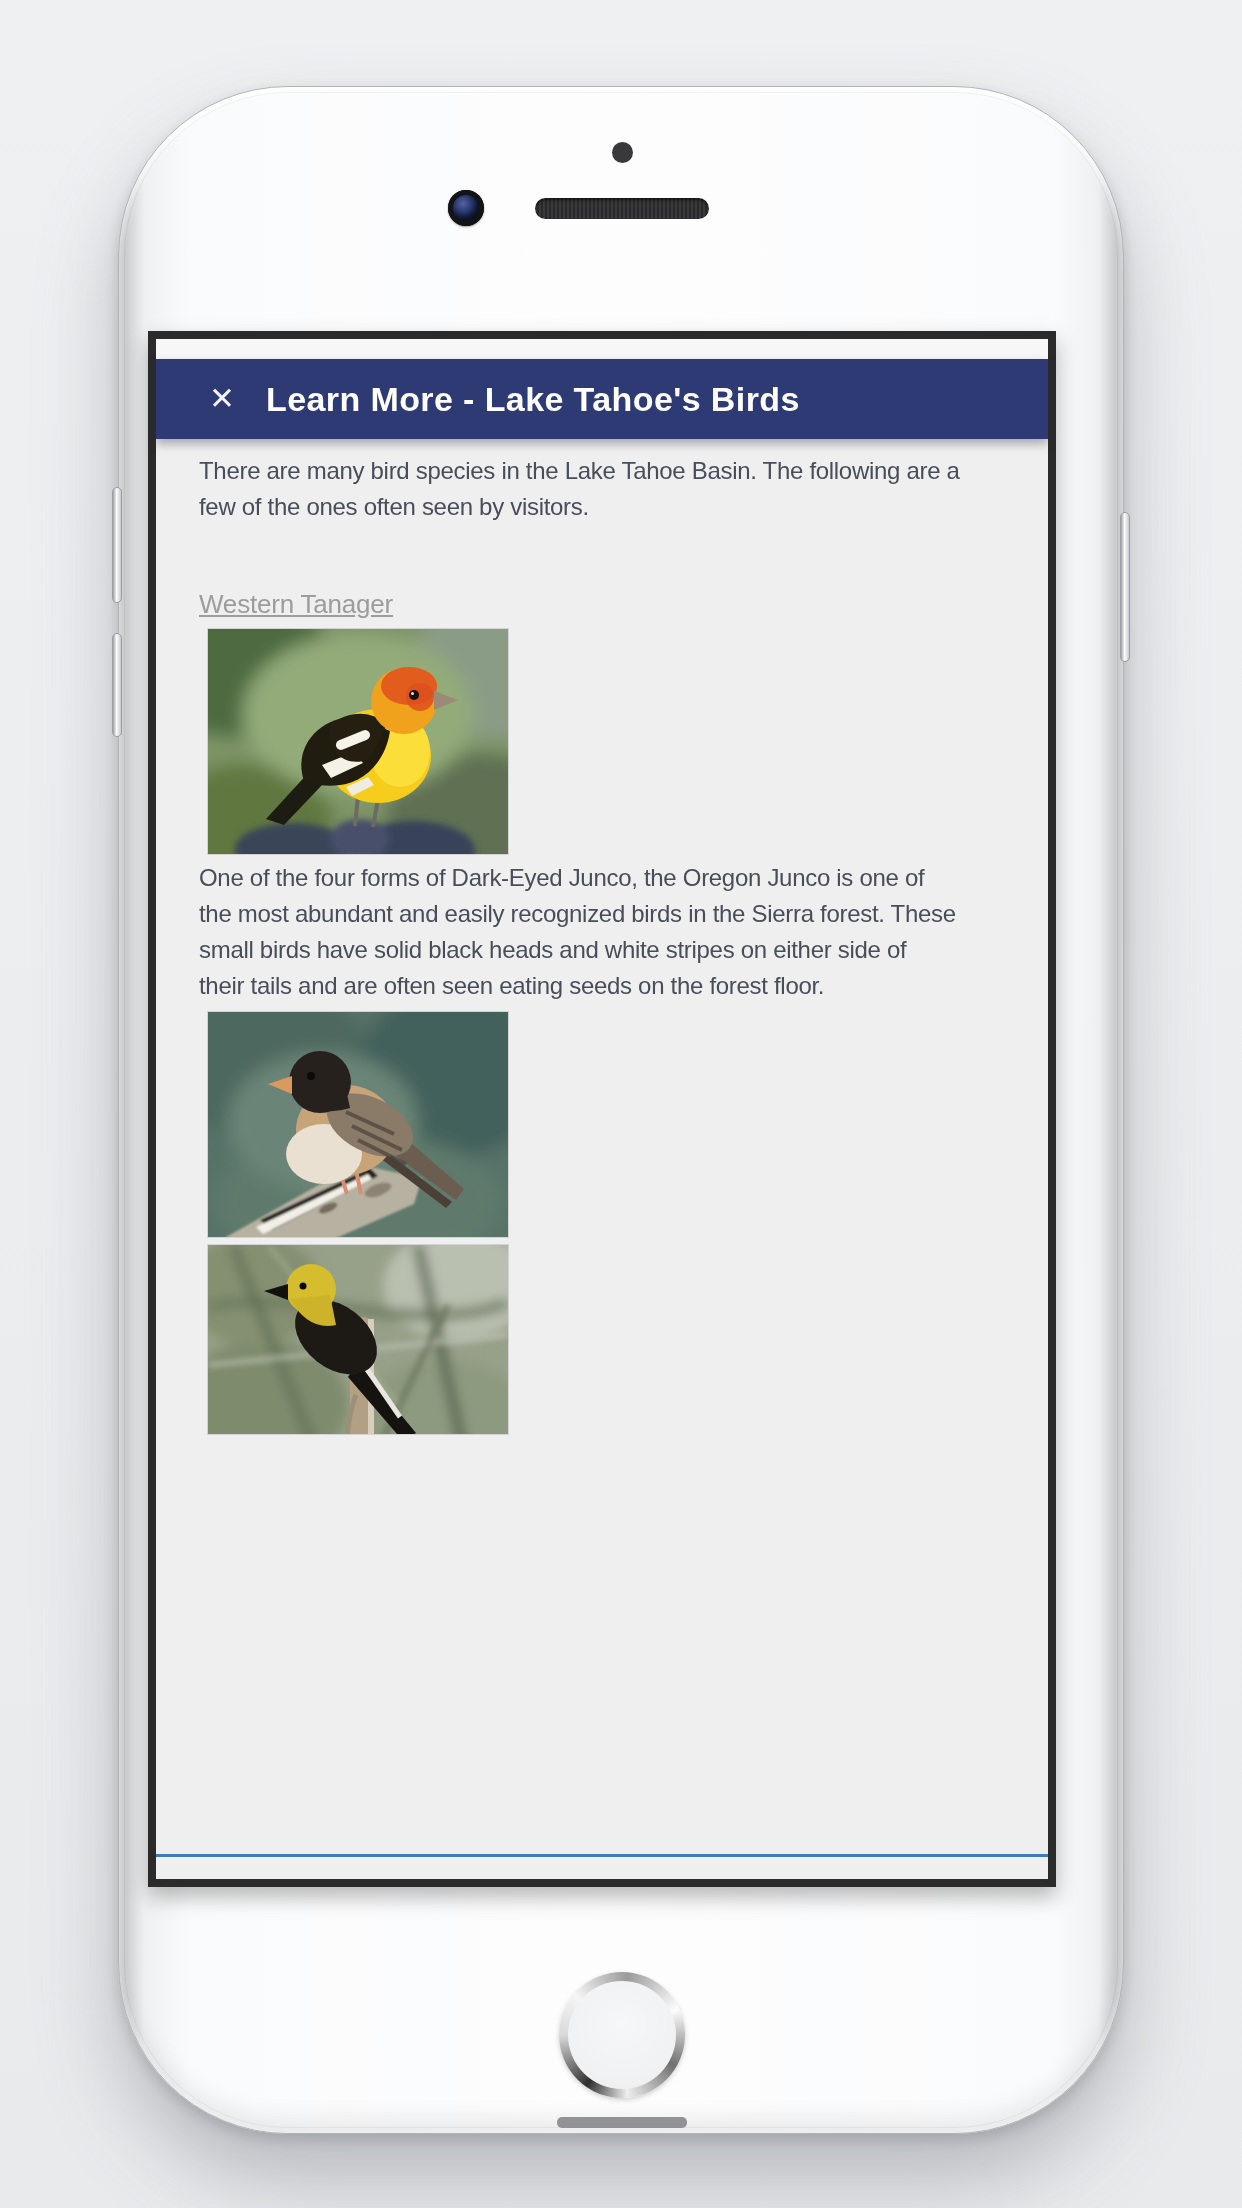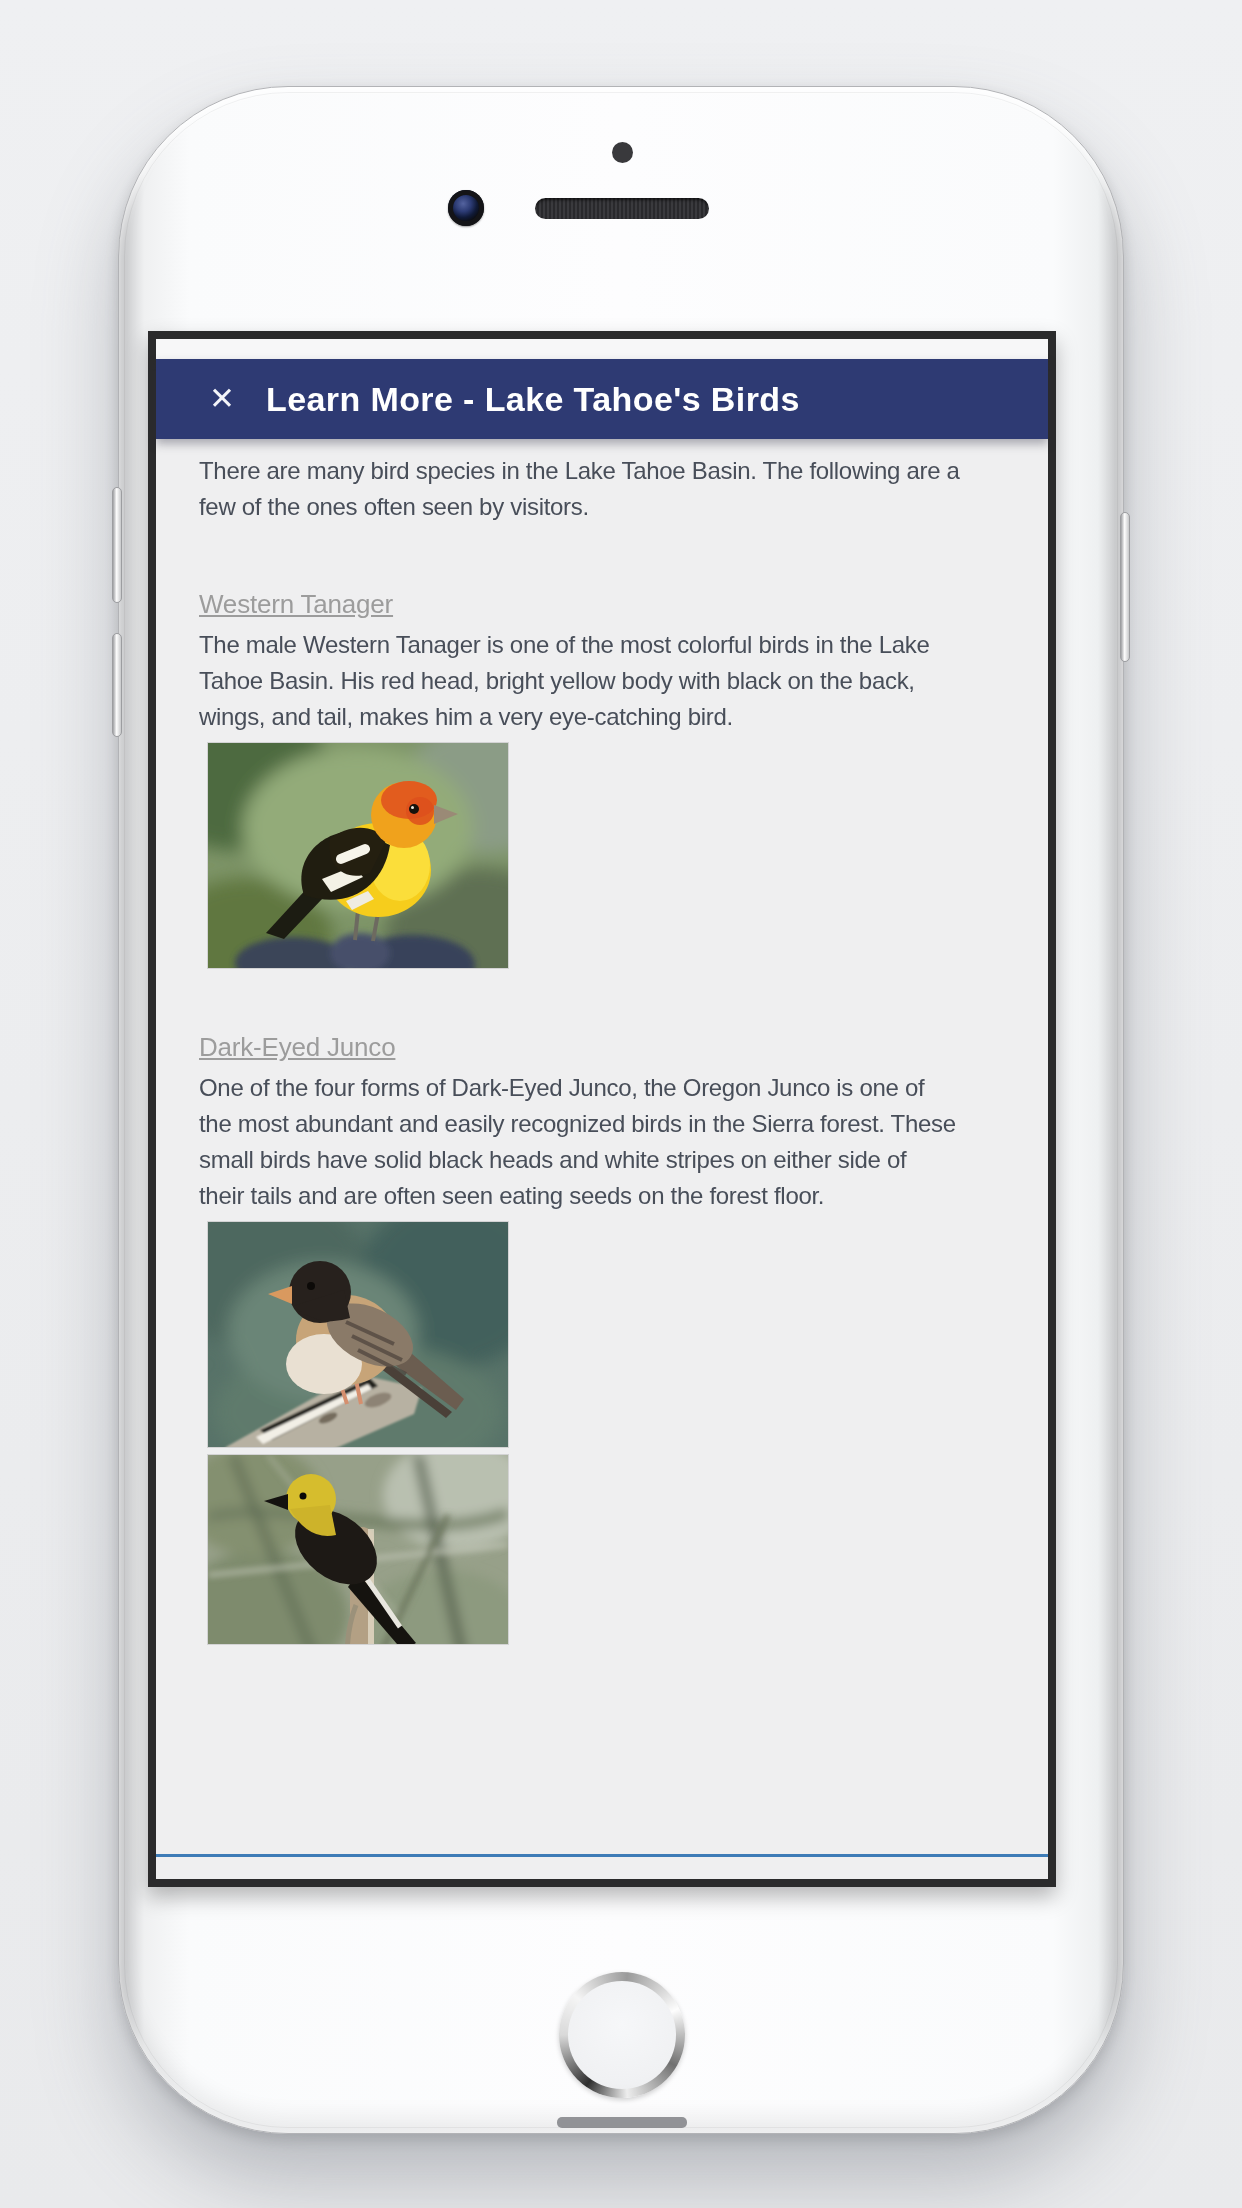--- a/index.html
+++ b/index.html
@@ -125,23 +125,20 @@
     <div class="app-header">
       <span class="close-x">✕</span>
       <span class="app-title">Learn More - Lake Tahoe's Birds</span>
     </div>
 
     <div class="app-content">
       <p class="intro">There are many bird species in the Lake Tahoe Basin. The following are a
 few of the ones often seen by visitors.</p>
 
       <h3 class="sh">Western Tanager</h3>
-      <p class="sb">The male Western Tanager is one of the most colorful birds in the Lake
-Tahoe Basin. His red head, bright yellow body with black on the back,
-wings, and tail, makes him a very eye-catching bird.</p>
       <svg class="bird-photo" width="300" height="225" viewBox="0 0 300 225">
         <defs>
           <filter id="b8" x="-40%" y="-40%" width="180%" height="180%">
               <feGaussianBlur stdDeviation="9"></feGaussianBlur>
             </filter>
           <filter id="b3" x="-40%" y="-40%" width="180%" height="180%">
               <feGaussianBlur stdDeviation="3"></feGaussianBlur>
             </filter>
         </defs>
         <rect width="300" height="225" fill="#7d9467"></rect>
@@ -167,21 +164,20 @@
         <path d="M122,96 C142,80 166,82 179,96 L162,130 C136,140 118,122 122,96 Z" fill="#241f10"></path>
         <rect x="127" y="106" width="36" height="10" rx="5" fill="#f6f4ea" transform="rotate(-22 145 111)"></rect>
         <circle cx="196" cy="72" r="33" fill="#f0a21c"></circle>
         <ellipse cx="201" cy="57" rx="28" ry="19" fill="#e25c1e"></ellipse>
         <circle cx="212" cy="68" r="14" fill="#dd4f1c" opacity=".85"></circle>
         <polygon points="226,62 250,71 226,81" fill="#9a8a76"></polygon>
         <circle cx="206" cy="66" r="5" fill="#17120c"></circle>
         <circle cx="204.5" cy="64.5" r="1.5" fill="#efe9df"></circle>
       </svg>
 
-      <h3 class="sh">Dark-Eyed Junco</h3>
       <p class="sb">One of the four forms of Dark-Eyed Junco, the Oregon Junco is one of
 the most abundant and easily recognized birds in the Sierra forest. These
 small birds have solid black heads and white stripes on either side of
 their tails and are often seen eating seeds on the forest floor.</p>
       <svg class="bird-photo" width="300" height="225" viewBox="0 0 300 225">
         <defs>
           <filter id="jb8" x="-40%" y="-40%" width="180%" height="180%">
               <feGaussianBlur stdDeviation="9"></feGaussianBlur>
             </filter>
           <filter id="jb1" x="-30%" y="-30%" width="160%" height="160%">

